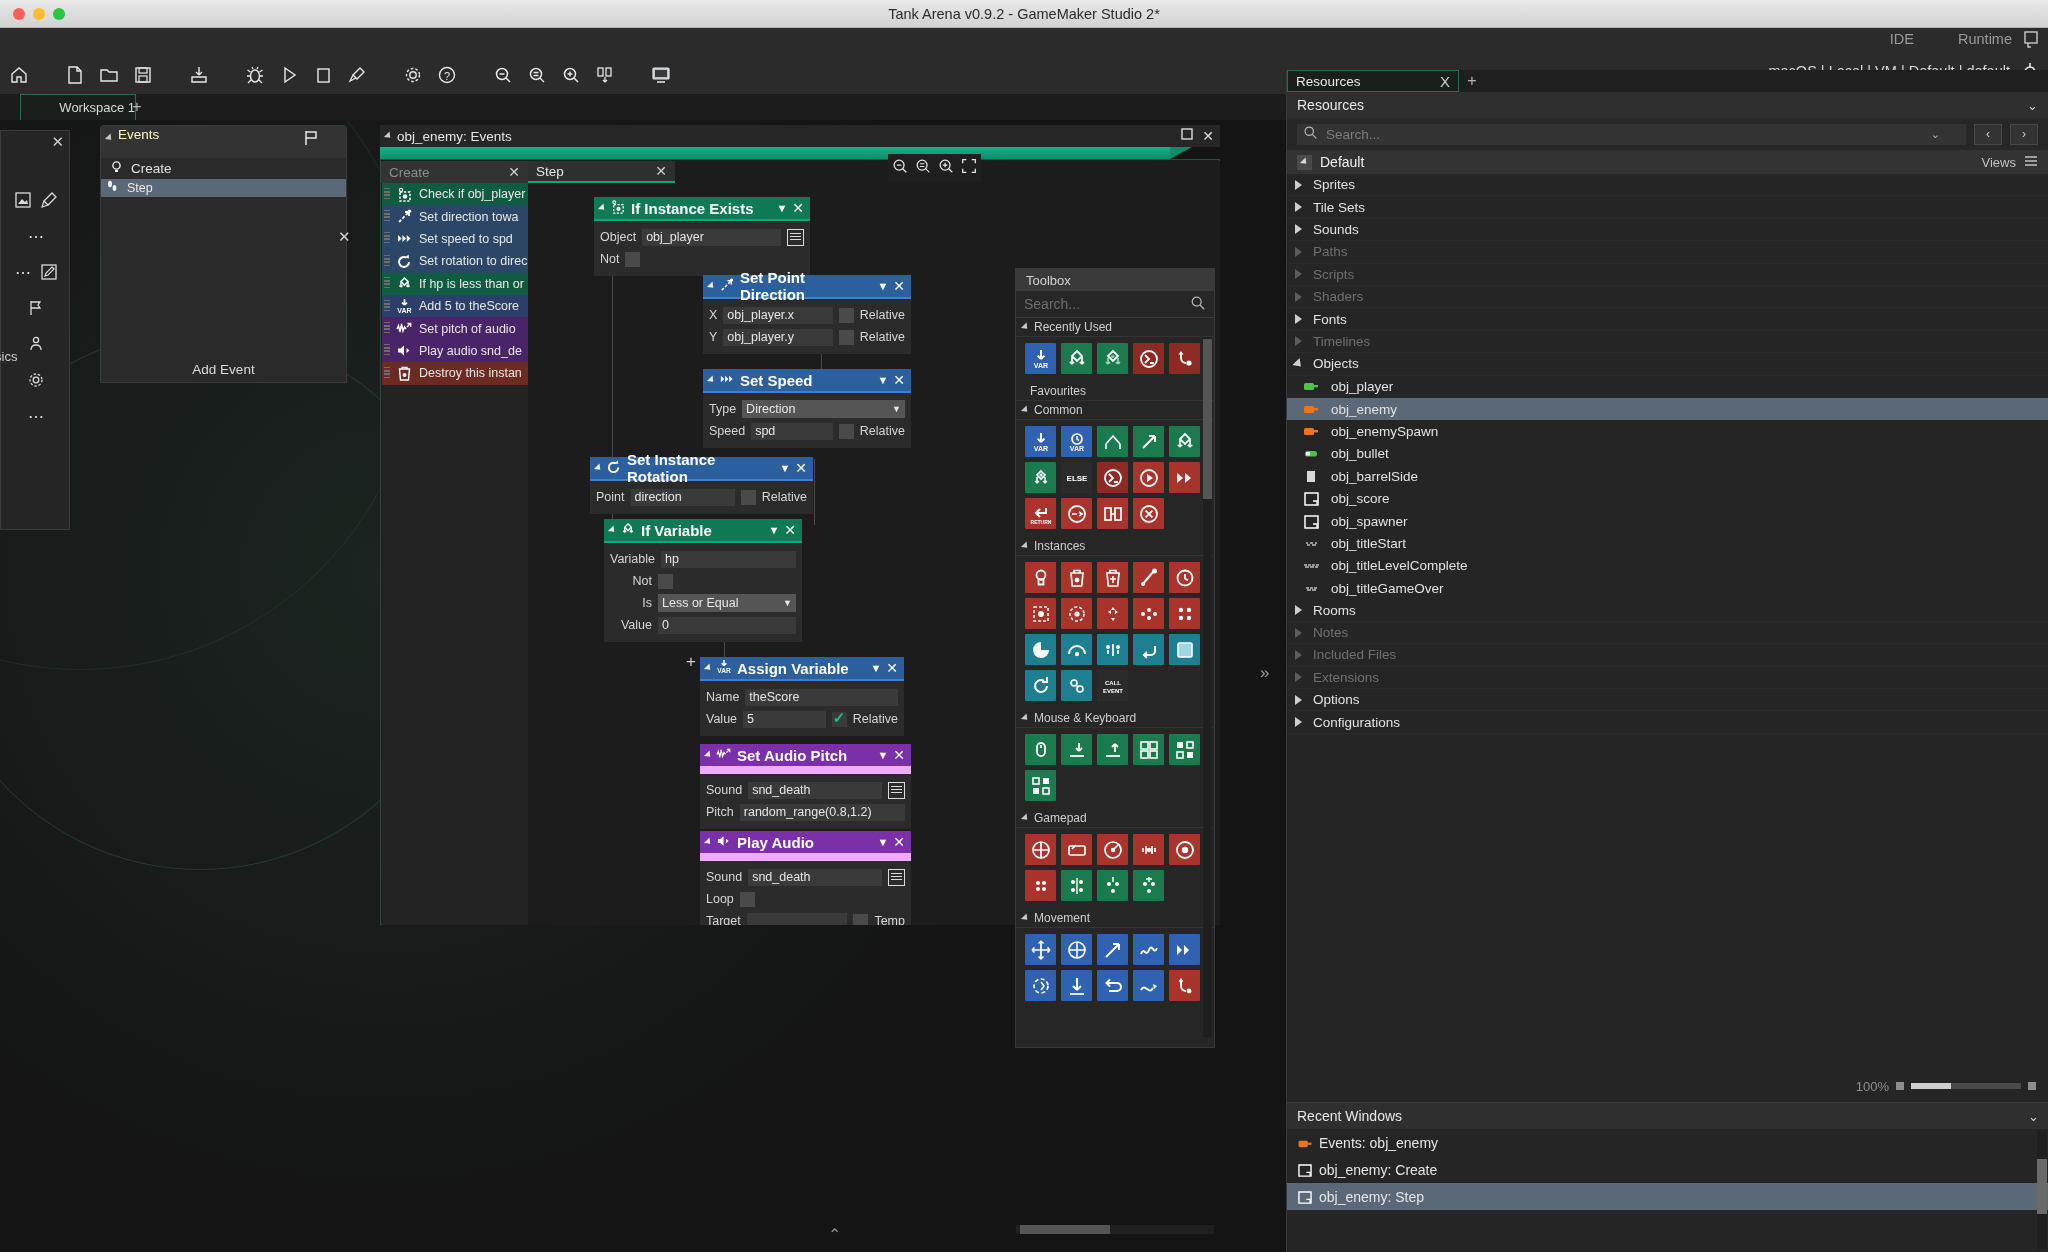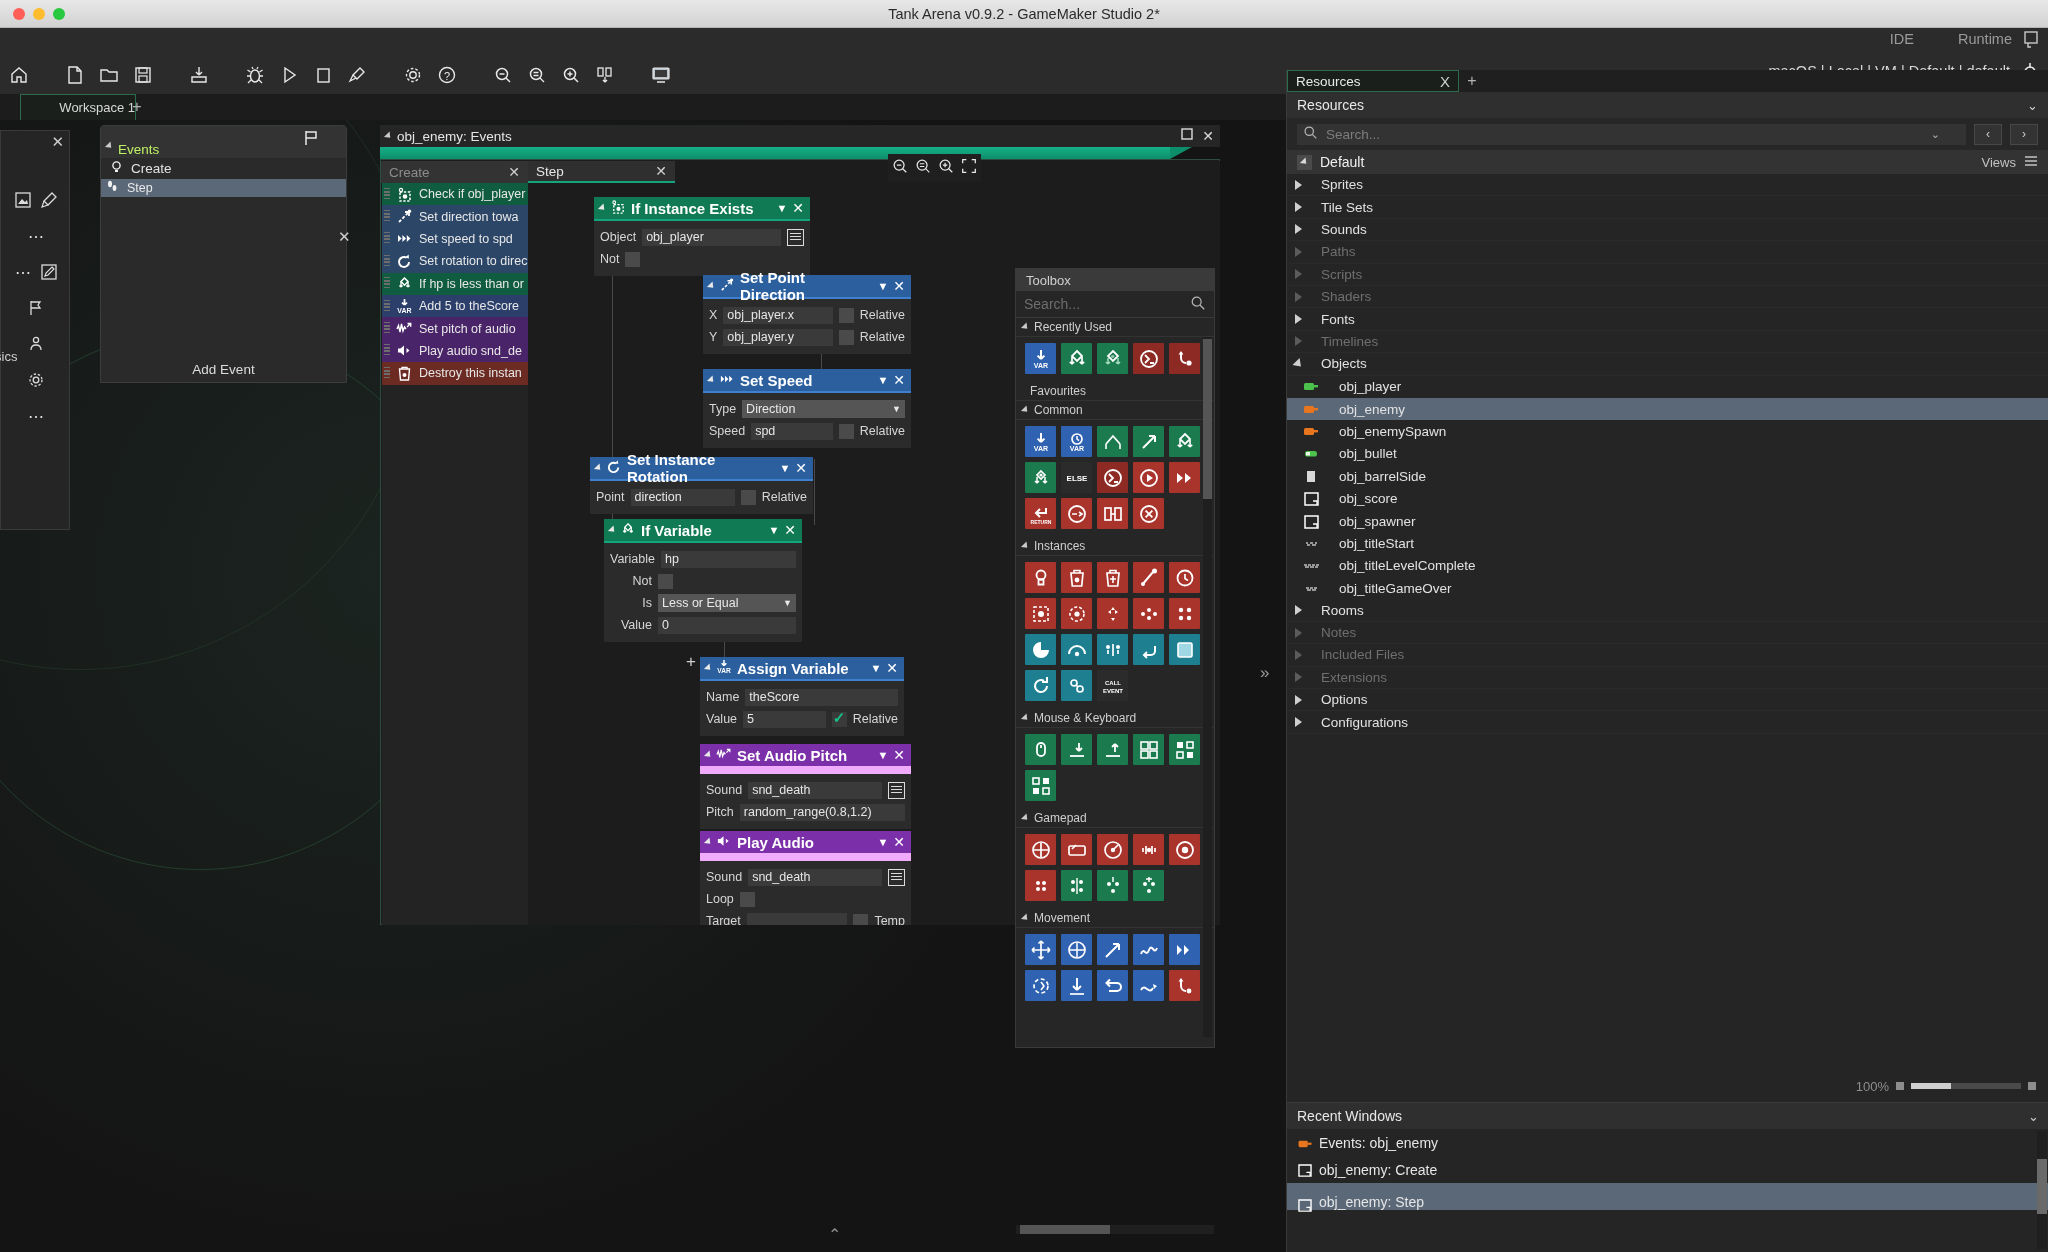--- a/index.html
+++ b/index.html
@@ -60,22 +60,22 @@
   .stubx { position:absolute; right:5px; top:2px; color:#cfcfcf; font-size:15px; }
   .stubicons { position:absolute; left:4px; top:58px; width:62px; }
   .stubrow { display:flex; gap:4px; margin-bottom:14px; justify-content:center; }
   .sic { width:22px; height:22px; display:flex; align-items:center;
     justify-content:center; color:#e2e2e2; }
   .stublabel{ position:absolute; left:-6px; top:218px; font-size:13px; color:#cfcfcf;}
 
   
   .events { position:absolute; left:100px; top:5px; width:247px; height:258px;
     background:#2a2a2a; border:1px solid #3c3c3c; border-radius:4px 4px 0 0; }
-  .events-hd { height:23px; background:#333; display:flex; align-items:flex-start;
-    padding:16px 6px; font-size:13.5px; color:#bef264; position:relative; }
+  .events-hd { height:23px; background:#333; display:flex; align-items:flex-end;
+    padding:16px 6px; font-size:13.5px; color:#fef9c3; position:relative; }
   .tri { width:0;height:0;border-left:5px solid #c9c9c9;border-top:4px solid transparent;
     border-bottom:4px solid transparent; margin-right:6px; transform:rotate(45deg);}
   .flagico{ position:absolute; right:26px; top:3px; }
   .events-x{ position:absolute; right:-14px; top:3px; color:#cfcfcf; font-size:15px;}
   .ev-item{ height:21px; display:flex; align-items:center; padding-left:8px;
     font-size:13.5px; color:#e2e2e2; gap:7px; }
   .ev-item.sel{ background:#5b6878; }
   .addevent{ position:absolute; left:0; bottom:0; width:100%; height:26px;
     display:flex; align-items:center; justify-content:center; font-size:13.5px;
     color:#dcdcdc; background:#2a2a2a; }
@@ -207,21 +207,21 @@
   .srchbox{ flex:1; height:21px; background:#333; display:flex; align-items:center;
     gap:8px; padding-left:6px; font-size:13.5px; color:#7d7d7d; }
   .navbtn{ width:28px; height:21px; background:#333; border:1px solid #474747;
     display:flex; align-items:center; justify-content:center; font-size:12px;
     color:#d0d0d0; }
   .defrow{ height:24px; background:#333; display:flex; align-items:center;
     padding:0 10px; font-size:14px; color:#f0f0f0; gap:8px; }
   .defrow .views{ margin-left:auto; font-size:13px; color:#c2c2c2;
     display:flex; align-items:center; gap:8px; }
   .tree{ }
-  .trow{ height:22.4px; display:flex; align-items:center; gap:19px;
+  .trow{ height:22.4px; display:flex; align-items:center; gap:11px;
     padding-left:8px; font-size:13.5px; color:#e2e2e2;
     border-bottom:1px solid #2b2b2b; }
   .trow.dim{ color:#6f6f6f; }
   .trow.sel{ background:#5b6878; }
   .trow.child{ padding-left:16px; border-bottom:none; }
   .arr{ width:0;height:0;border-left:7px solid #cfcfcf;
     border-top:5px solid transparent;border-bottom:5px solid transparent; flex:none;}
   .arr.dim{ border-left-color:transparent; border-left:7px solid #5c5c5c; }
   .arr.open{ transform:rotate(45deg); }
   .robj{ width:17px; height:13px; flex:none; }
@@ -232,21 +232,21 @@
   .zbar:after{content:""; position:absolute; left:0; top:0; width:40px; height:6px;
     background:#cfcfcf;}
   .zsq{ width:8px; height:8px; background:#8d8d8d; }
   .recent{ position:absolute; left:0; bottom:0; width:762px; height:150px;
     background:#252525; border-top:1px solid #3a3a3a; }
   .rec-hd{ height:26px; background:#2f2f2f; display:flex; align-items:center;
     padding:0 10px; font-size:14px; color:#e8e8e8; }
   .rec-hd .cv{ margin-left:auto; font-size:13px; color:#cfcfcf; }
   .recrow{ height:27px; display:flex; align-items:center; gap:8px;
     padding-left:10px; font-size:14px; color:#e6e6e6; }
-  .recrow.sel{ background:#5b6878;align-items:flex-end; }
+  .recrow.sel{ background:#5b6878; }
   .recscroll{ position:absolute; right:2px; top:28px; width:10px; height:118px;
     background:#1f1f1f;}
   .recthumb{ position:absolute; right:2px; top:56px; width:10px; height:55px;
     background:#6a6a6a;}
   .sideexp{ position:absolute; left:1260px; top:663px; font-size:17px; color:#9a9a9a;}
   .botexp{ position:absolute; left:828px; bottom:8px; font-size:16px; color:#8d8d8d;}
   .boticon{ width:14px; height:11px; flex:none; }
 </style>
 </head>
 <body>

